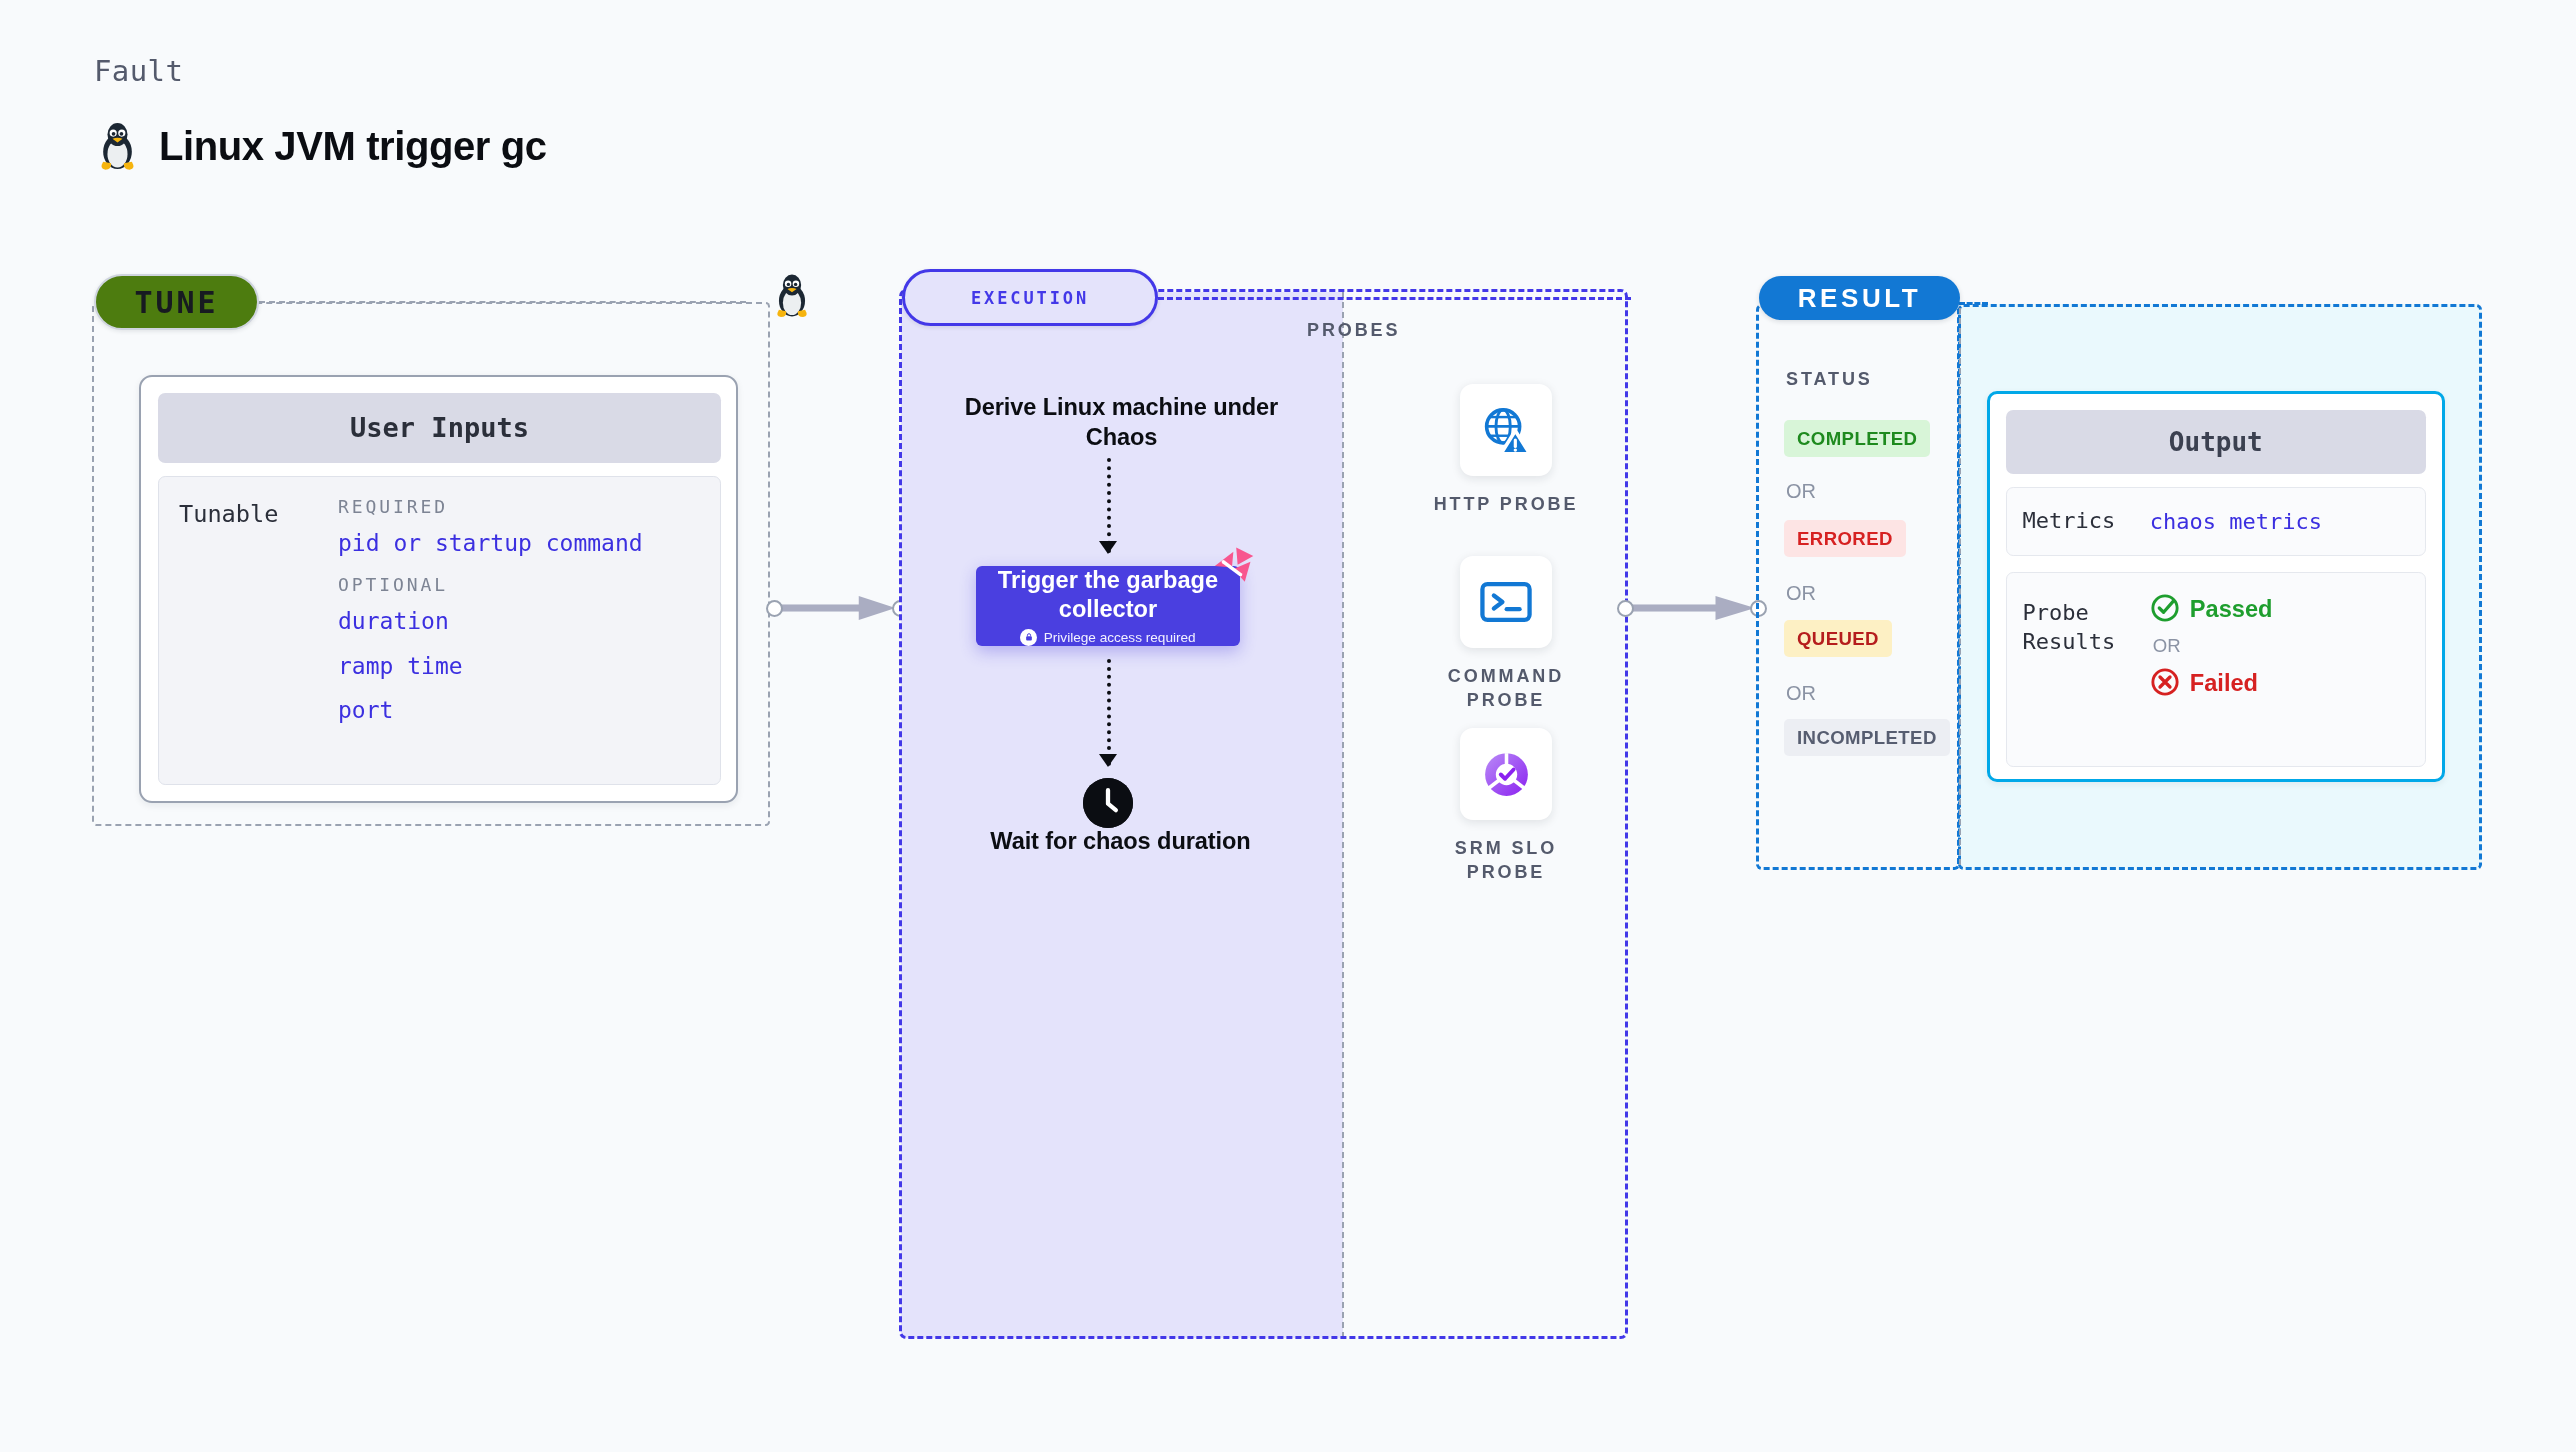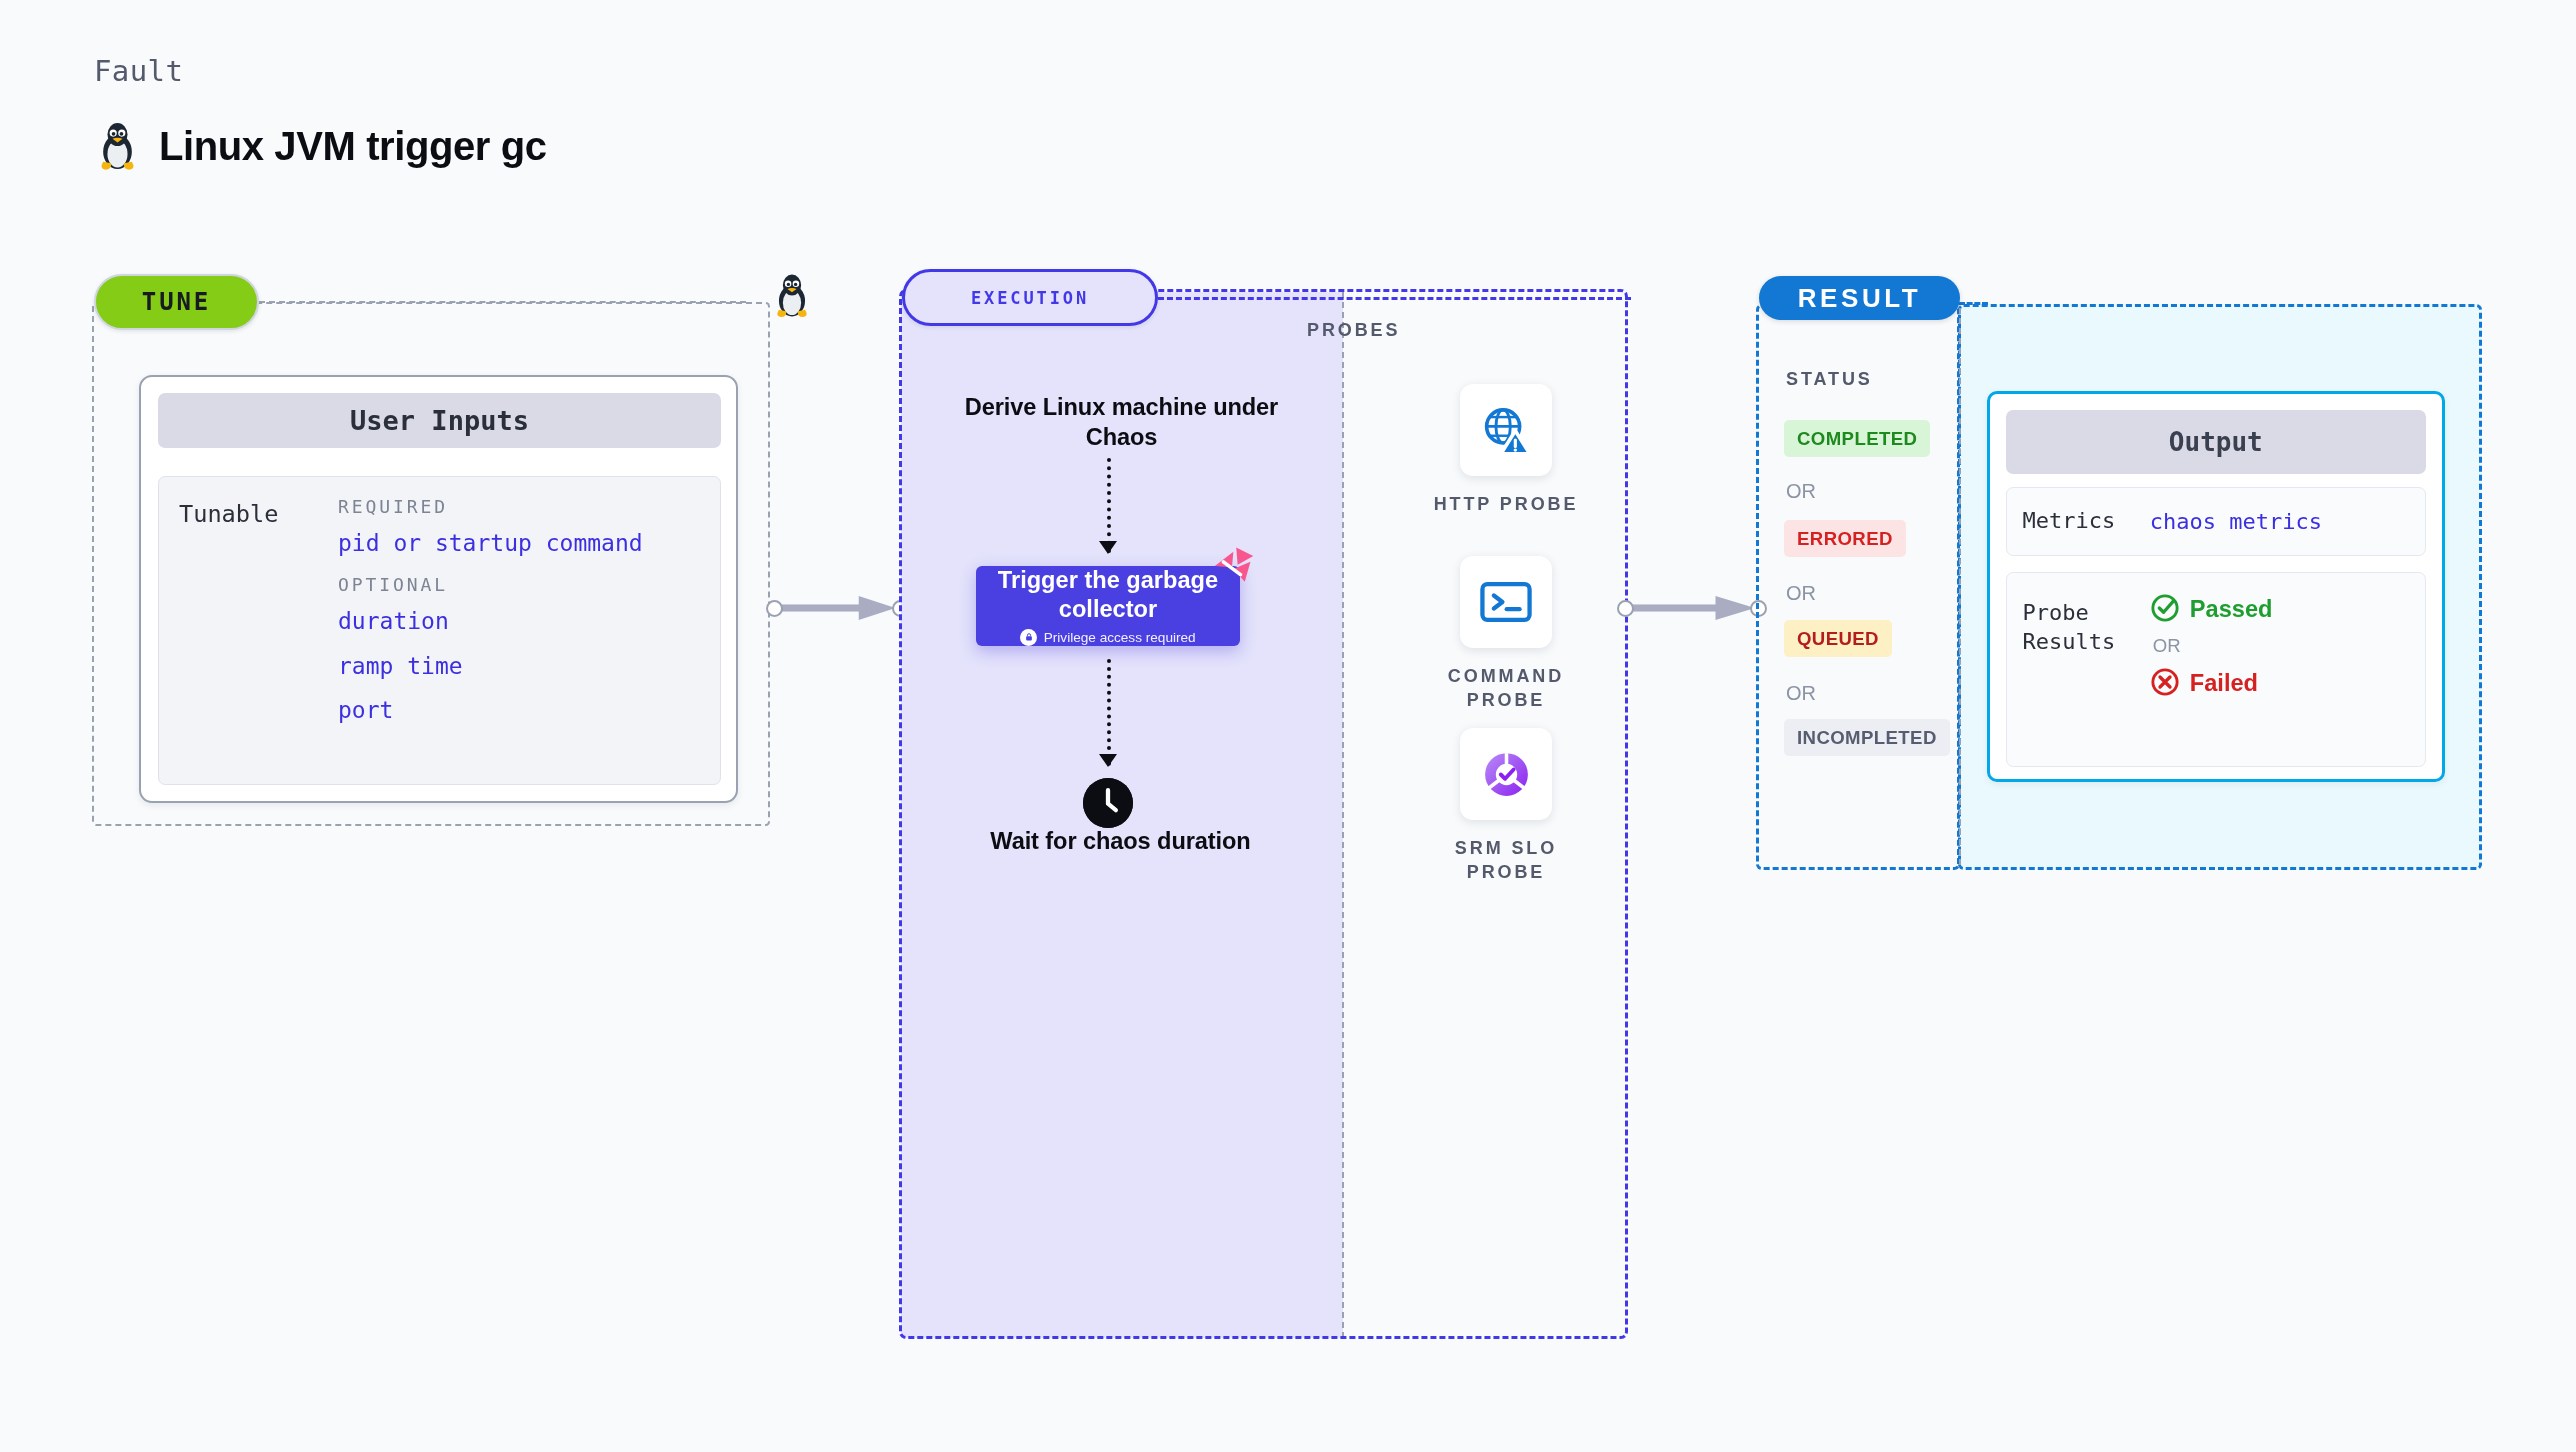--- a/index.html
+++ b/index.html
@@ -58,22 +58,22 @@
   }
 
   
   .badge-stage {
     position: absolute; display: flex; align-items: center; justify-content: center;
     font-family: "DejaVu Sans Mono", monospace; font-weight: 700;
     border-radius: 716px; letter-spacing: 2.9px; white-space: nowrap;
   }
   .badge-tune {
     left: 94px; top: 274px; width: 165px; height: 56px;
-    background: #84cc16; border: 2.1px solid #cfd4de; color: #171a21;
-    font-size: 24px; box-shadow: 0 1.4px 4.3px rgba(20,25,40,.10);
+    background: #4d7c0f; border: 2.1px solid #cfd4de; color: #171a21;
+    font-size: 30px; box-shadow: 0 1.4px 4.3px rgba(20,25,40,.10);
   }
   .badge-exec {
     left: 902px; top: 269px; width: 256px; height: 57px;
     background: #e4e3fb; border: 3.6px solid #4338e8; color: #4338e8;
     font-size: 17px; box-shadow: 0 1.4px 4.3px rgba(20,25,40,.10);
   }
   .badge-result {
     left: 1759px; top: 276px; width: 201px; height: 44px;
     background: #1278d4; border: none; color: #ffffff;
     font-family: Liberation Sans, sans-serif; font-size: 26px; font-weight: 700;
@@ -86,21 +86,21 @@
   .leader-exec  { left: 1158px; top: 297px; width: 473px; border-top-color:#4338e8; border-top-width:3.6px;}
   .leader-result{ left: 1959px; top: 302px; width: 29px; border-top-color:#1278d4; border-top-width:3.6px;}
 
   
   .ui-card {
     position: absolute; left: 139px; top: 375px; width: 599px; height: 428px;
     background: #ffffff; border: 2.1px solid #9aa2b1; border-radius: 13px;
     box-shadow: 0 2.1px 7.2px rgba(20,25,40,.07);
   }
   .ui-head {
-    position: absolute; left: 17px; top: 15.8px; width: 563px; height: 55px;
+    position: absolute; left: 17px; top: 15.8px; width: 563px; height: 70px;
     background: #d9dae6; border-radius: 7.2px;
     display: flex; align-items: center; justify-content: center;
     font-family: "DejaVu Sans Mono", monospace; font-size: 27px; font-weight: 700; color: #2b2f3a;
   }
   .ui-body {
     position: absolute; left: 17px; top: 99px; width: 563px; height: 309px;
     background: #f3f4f8; border: 1.4px solid #dfe2ea; border-radius: 7.2px;
     display: flex;
   }
   .ui-label {

